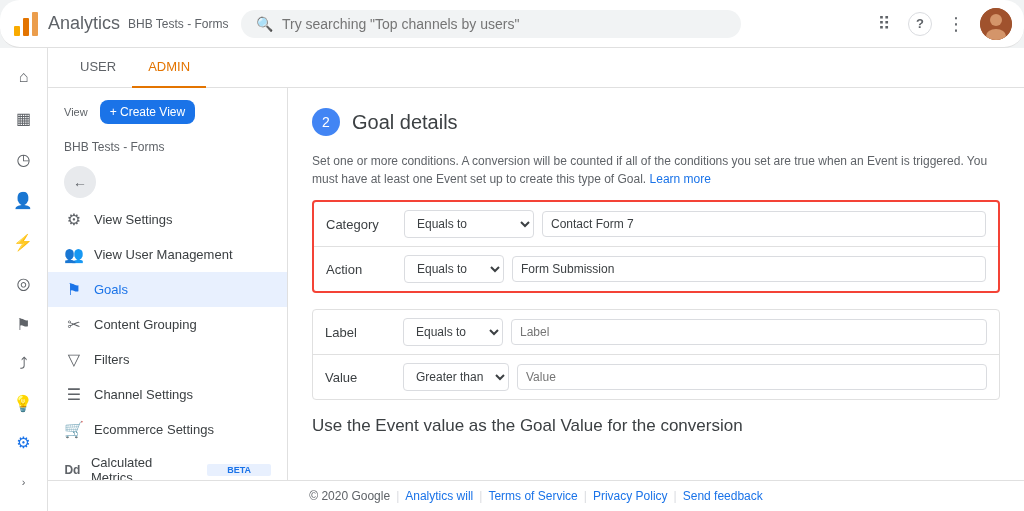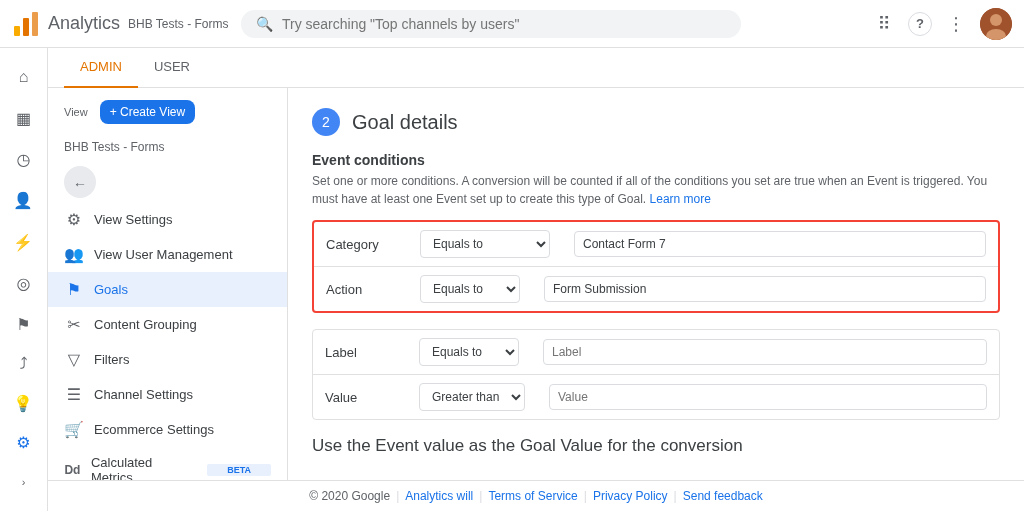--- a/index.html
+++ b/index.html
@@ -1,21 +1,21 @@
 <!DOCTYPE html>
 <html><head>
   <meta charset="utf-8">
   <style>
     * { box-sizing: border-box; margin: 0; padding: 0; }
     body { font-family: 'Arial', sans-serif; font-size: 13px; color: #333; background: #f1f3f4; display: flex; flex-direction: column; height: 511px; overflow: hidden; }
 
     
     .top-nav {
       display: flex; align-items: center; background: #fff; border-bottom: 1px solid #e0e0e0;
-      height: 48px; padding: 0 12px; flex-shrink: 0; gap: 12px;
+      height: 48px; padding: 0 12px; flex-shrink: 0; gap: 12px; border-radius: 20px;
     }
     .logo-area { display: flex; align-items: center; gap: 8px; }
     .app-title { font-size: 18px; color: #5f6368; font-weight: 400; }
     .search-bar {
       flex: 1; max-width: 500px; display: flex; align-items: center;
       background: #f1f3f4; border-radius: 24px; padding: 6px 16px; gap: 8px;
     }
     .search-bar input { border: none; background: transparent; font-size: 14px; color: #5f6368; outline: none; width: 100%; }
     .top-nav-right { margin-left: auto; display: flex; align-items: center; gap: 12px; }
     .top-nav-icon { width: 24px; height: 24px; display: flex; align-items: center; justify-content: center; color: #5f6368; cursor: pointer; font-size: 18px; }
@@ -91,21 +91,21 @@
     .right-panel { flex: 1; overflow-y: auto; padding: 20px 24px; background: #fff; }
     .goal-header { display: flex; align-items: center; gap: 12px; margin-bottom: 16px; }
     .step-num {
       width: 28px; height: 28px; border-radius: 50%; background: #4285f4;
       color: white; font-size: 14px; font-weight: 500; display: flex; align-items: center; justify-content: center; flex-shrink: 0;
     }
     .goal-title { font-size: 20px; color: #3c4043; font-weight: 400; }
     .section-title { font-size: 14px; font-weight: 600; color: #3c4043; margin-bottom: 4px; }
     .section-desc { font-size: 12px; color: #5f6368; line-height: 1.5; margin-bottom: 12px; }
     .learn-more { color: #1a73e8; text-decoration: none; }
-    .cond-row { display: flex; align-items: center; padding: 8px 12px; gap: 24px; border-bottom: 1px solid #e0e0e0; }
+    .cond-row { display: flex; align-items: center; padding: 8px 12px; gap: 8px; border-bottom: 1px solid #e0e0e0; }
     .cond-row:last-child { border-bottom: none; }
     .cond-label { font-size: 13px; color: #3c4043; width: 70px; flex-shrink: 0; }
     .cond-select {
       border: 1px solid #dadce0; border-radius: 4px; padding: 5px 8px; font-size: 12px;
       color: #3c4043; background: white; cursor: pointer; min-width: 100px;
     }
     .cond-input {
       border: 1px solid #dadce0; border-radius: 4px; padding: 5px 8px; font-size: 12px;
       color: #3c4043; background: white; flex: 1; min-width: 120px;
     }
@@ -188,22 +188,22 @@
     <div class="spacer"></div>
     <div class="icon-item bottom">⤴</div>
     <div class="icon-item bottom">💡</div>
     <div class="icon-item bottom active" style="color:#1a73e8;">⚙</div>
     <div class="icon-item bottom" style="font-size:11px;">›</div>
   </div>
 
   <div class="content-area">
 
     <div class="tab-bar">
+      <div class="tab-item">USER</div>
       <div class="tab-item active">ADMIN</div>
-      <div class="tab-item">USER</div>
     </div>
 
     <div class="two-panel">
 
       <div class="left-panel">
         <div class="view-section">
           <span class="view-label">View</span>
           <button class="create-view-btn">+ Create View</button>
         </div>
         <div class="account-name">BHB Tests - Forms</div>
@@ -248,21 +248,20 @@
       </div>
 
       <div class="right-panel">
 
         <div class="goal-header">
           <div class="step-num">2</div>
           <span class="goal-title">Goal details</span>
         </div>
 
         <div>
-          <div class="section-title">Event conditions</div>
           <div class="section-desc">
             <span>Set one or more conditions. A conversion will be counted if all of the conditions you set are true when an Event is triggered. You must have at least one Event set up to create this type of Goal.</span>
             <a class="learn-more">Learn more</a>
           </div>
 
           <div class="conditions-outer">
             <div class="cond-row">
               <span class="cond-label">Category</span>
               <select class="cond-select">
                 <option>Equals to</option>

